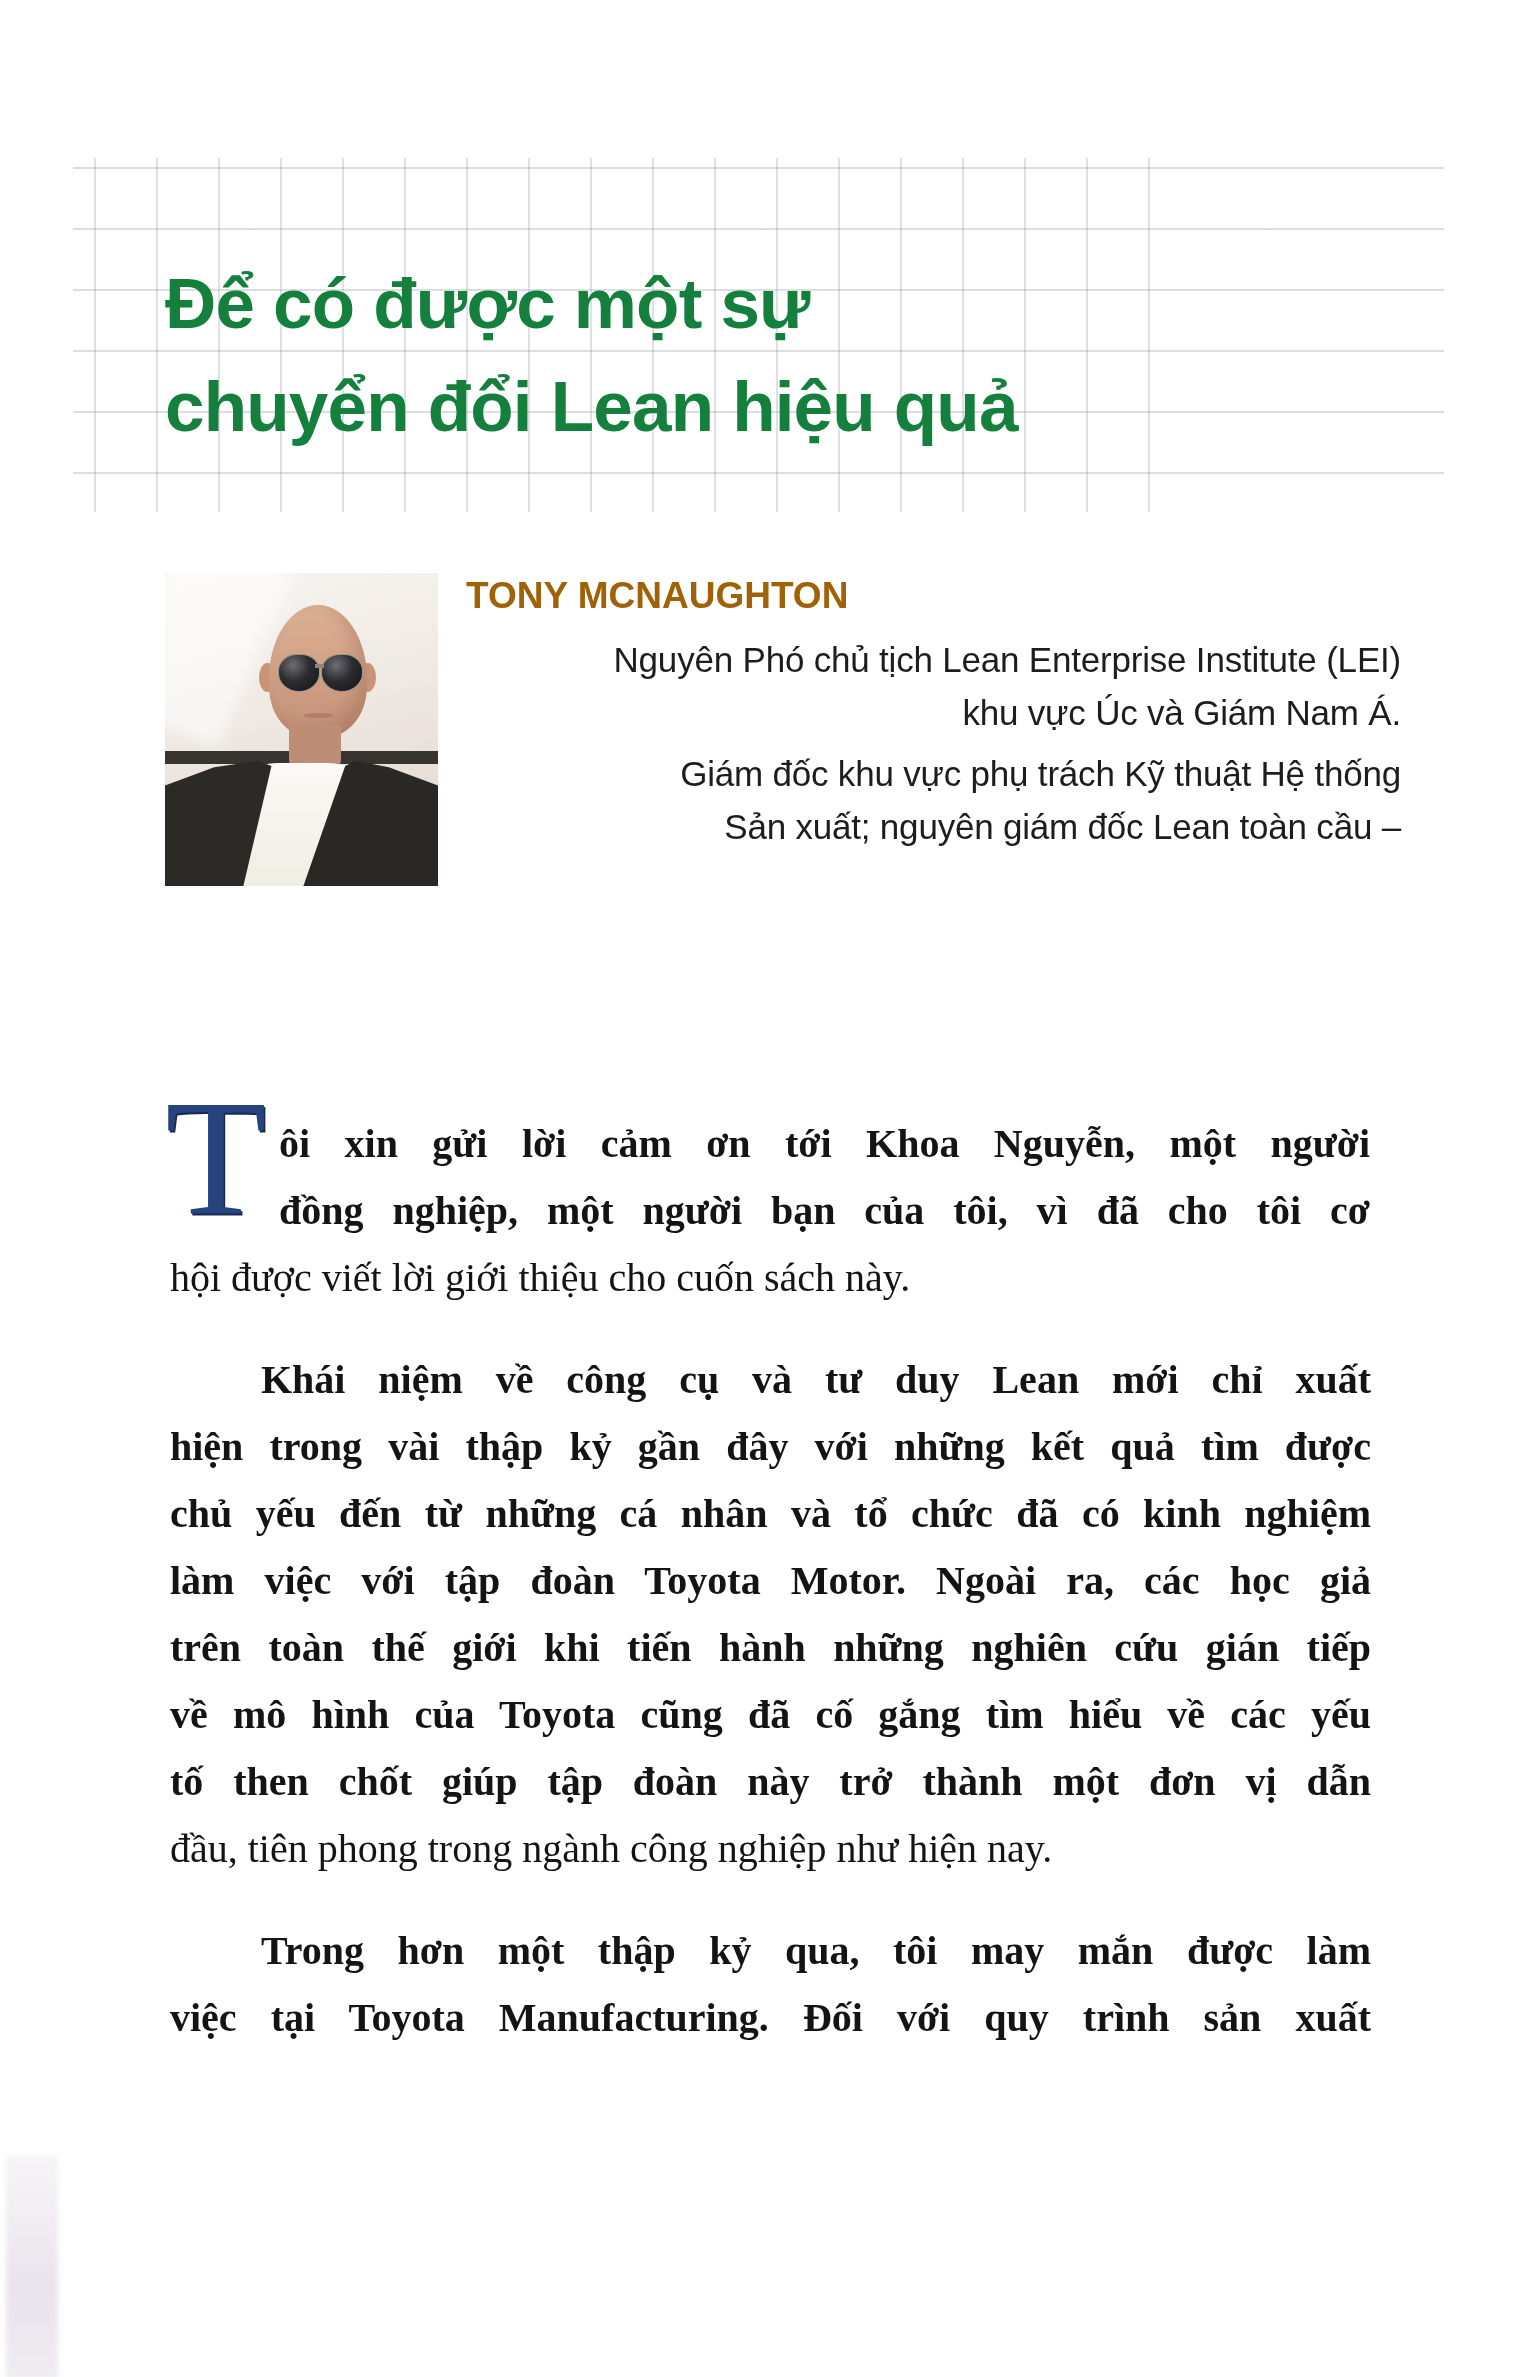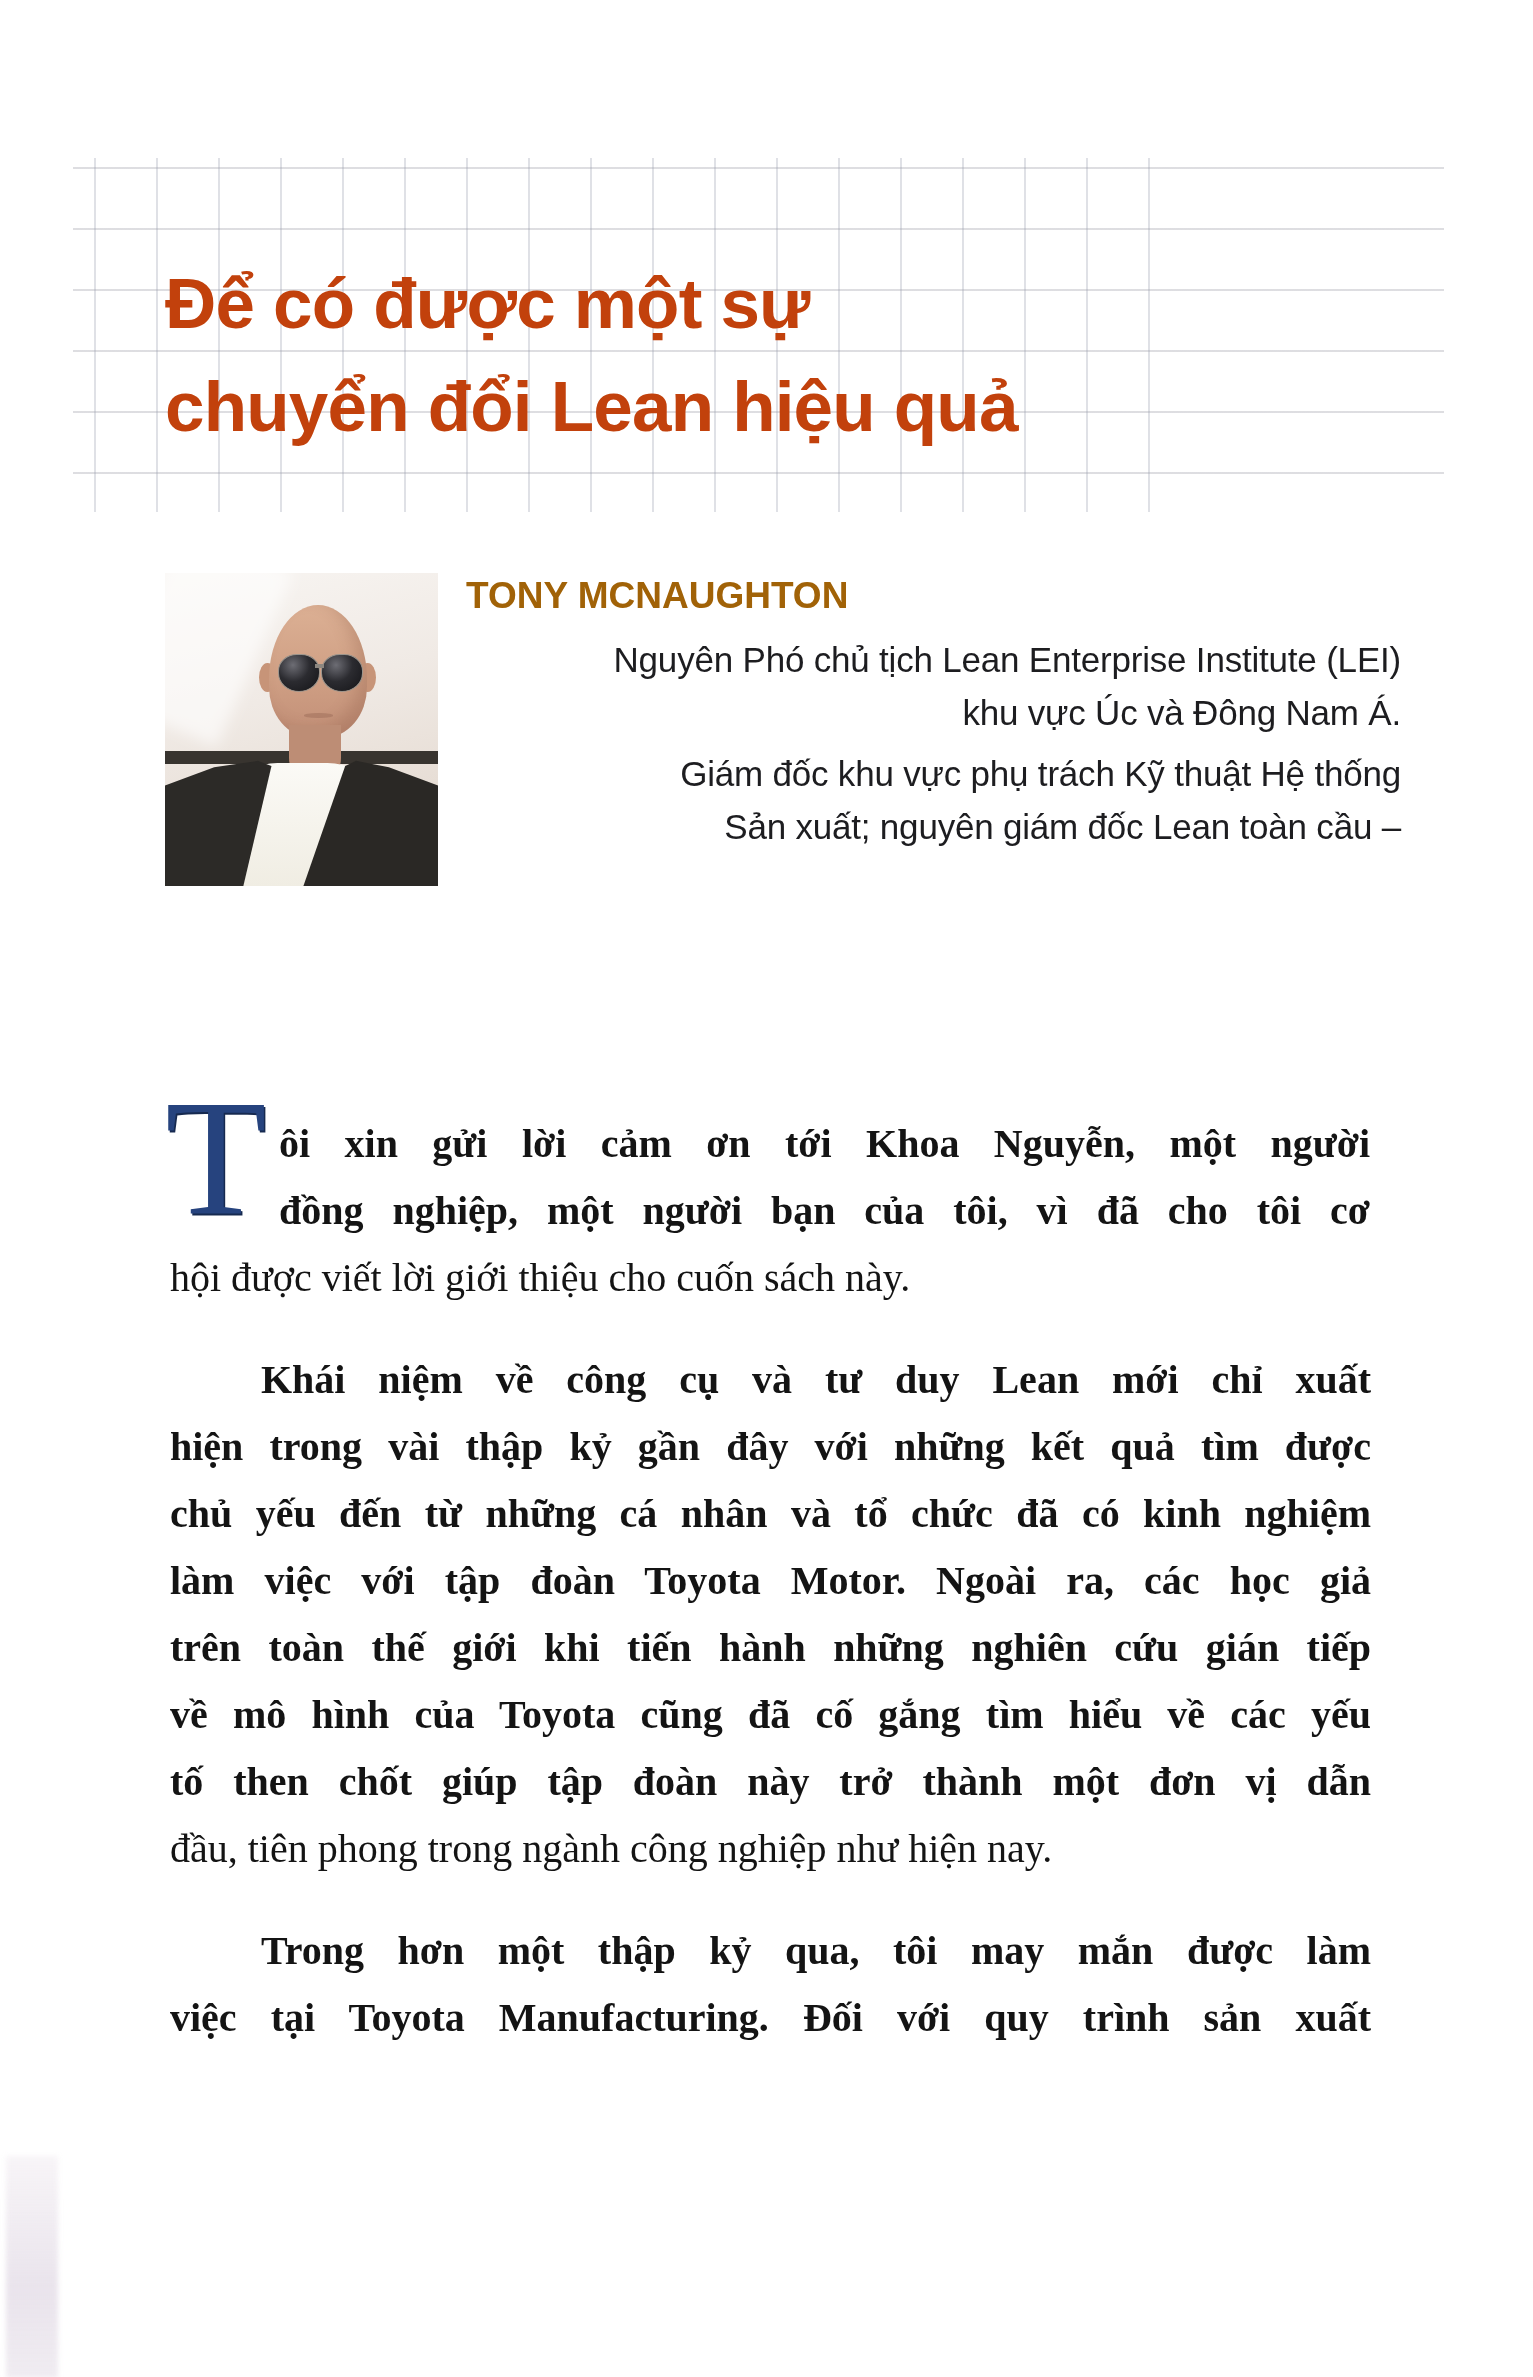--- a/index.html
+++ b/index.html
@@ -12,21 +12,21 @@
     position:absolute; left:73px; top:167px; width:1371px; height:311px; z-index:0;
     background-image:repeating-linear-gradient(to bottom, rgba(135,135,148,.28) 0 1.6px, transparent 1.6px 61px);
   }
   .grid-v {
     position:absolute; left:94px; top:158px; width:1092px; height:354px; z-index:0;
     background-image:repeating-linear-gradient(to right, rgba(150,155,172,.30) 0 1.6px, transparent 1.6px 62px);
   }
   .title {
     position:absolute; left:165px; top:252px; z-index:1; margin:0;
     font-family:"Liberation Sans", sans-serif; font-weight:700;
-    font-size:71px; line-height:103px; letter-spacing:-0.8px; color:#c2410c;
+    font-size:71px; line-height:103px; letter-spacing:-0.8px; color:#15803d;
   }
   .title span { display:block; }
 
   
   .photo { position:absolute; left:165px; top:573px; width:273px; height:313px; margin:0;
            overflow:hidden; z-index:1; }
   .photo * { position:absolute; }
   .ph-bg { inset:0; background:linear-gradient(165deg,#f8f5f2 0%,#f0eae5 40%,#e8dfd7 70%,#ded4cb 100%); }
   .ph-streak { left:-24px; top:-32px; width:119px; height:190px; background:rgba(255,255,255,.6);
                transform:rotate(24deg); filter:blur(7.1px); }
@@ -107,21 +107,21 @@
     <div class="ph-suit">
       <div class="ph-suit-l"></div>
       <div class="ph-suit-r"></div>
     </div>
   </figure>
 
   <aside class="bio">
     <div class="bio-name">TONY MCNAUGHTON</div>
     <div class="bio-block bio-b1">
       <div>Nguyên Phó chủ tịch Lean Enterprise Institute (LEI)</div>
-      <div>khu vực Úc và Đông Nam Á.</div>
+      <div>khu vực Úc và Giám Nam Á.</div>
     </div>
     <div class="bio-block bio-b2">
       <div>Giám đốc khu vực phụ trách Kỹ thuật Hệ thống</div>
       <div>Sản xuất; nguyên giám đốc Lean toàn cầu –</div>
     </div>
   </aside>
 
   <section class="bodytext">
     <span class="dropcap">T</span>
 

